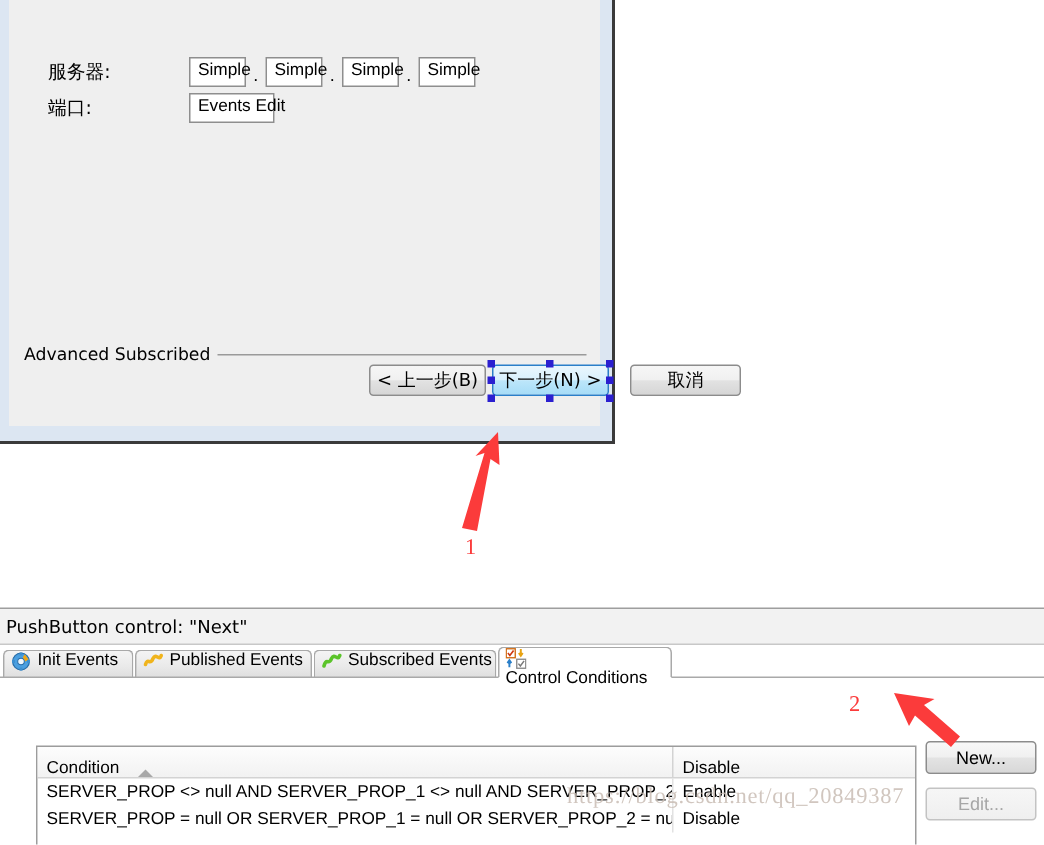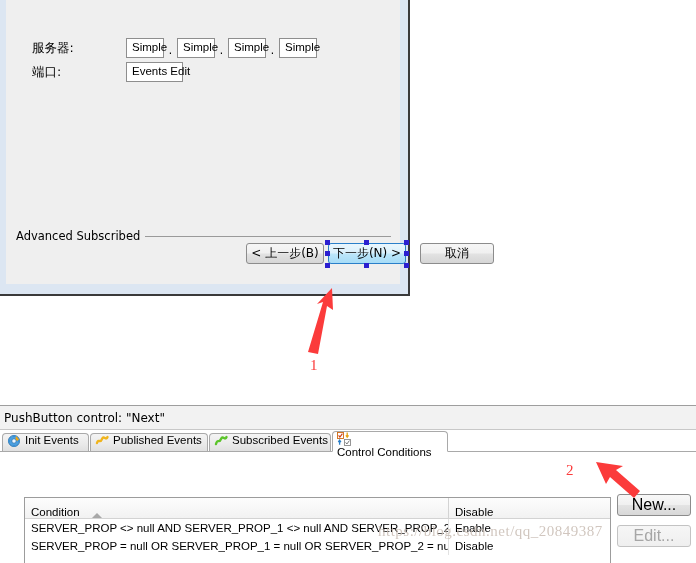--- a/index.html
+++ b/index.html
@@ -272,21 +272,21 @@
   .td-act  { flex: 1 1 auto; }
 
   
   .side-btn {
     position: absolute;
     width: 74px;
     height: 22px;
     border: 1px solid #8c8c8c;
     border-radius: 3px;
     background: linear-gradient(to bottom, #f8f8f8 0%, #f0f0f0 48%, #e3e3e3 52%, #d8d8d8 100%);
-    font-size: 16px;
+    font-size: 12px;
     display: flex;
     align-items: center;
     justify-content: center;
     box-sizing: border-box;
     color: #000;
   }
   .side-btn.disabled {
     color: #a6a6a6;
     border-color: #c3c3c3;
     background: linear-gradient(to bottom, #f6f6f6 0%, #efefef 100%);

